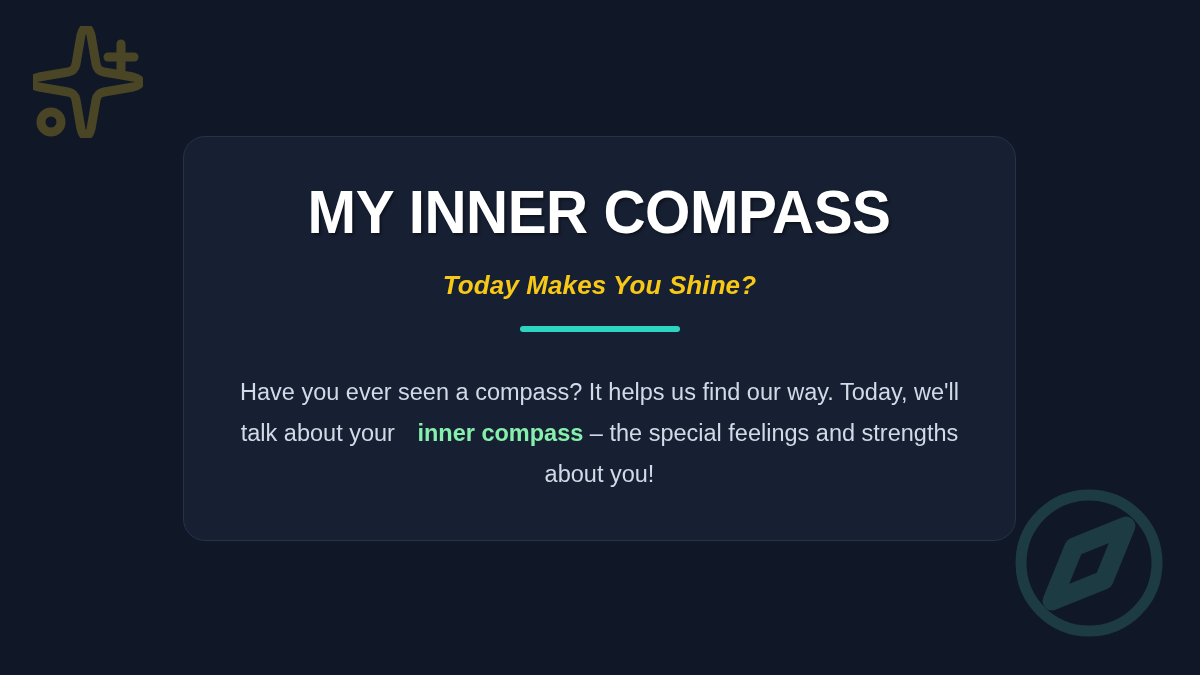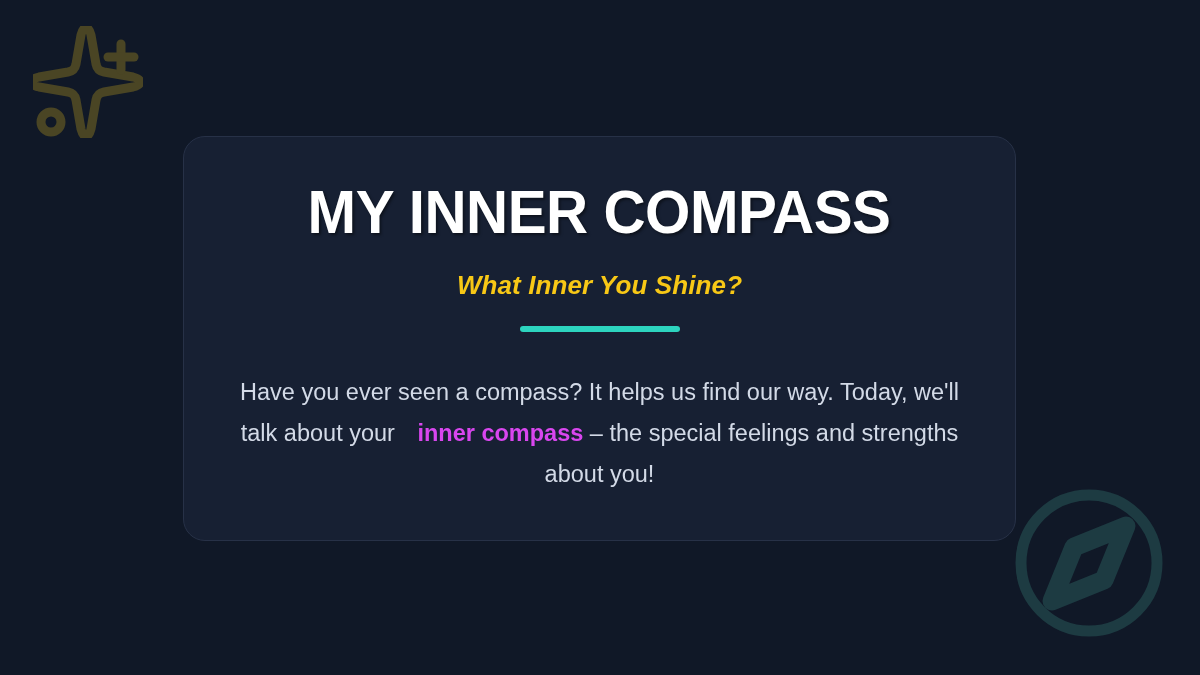--- a/index.html
+++ b/index.html
@@ -99,21 +99,21 @@
     font-family: "Liberation Sans", sans-serif;
     font-size: 23.5px;
     line-height: 1.74;
     font-weight: 400;
     color: #d3dae7;
     text-align: center;
   }
 
   .card-body .emph {
     font-weight: 700;
-    color: #d946ef;
+    color: #86efac;
     margin-left: 16px;
   }
 </style>
 </head>
 <body>
 
 <div class="slide">
 
   <div class="sparkle-deco">
     <svg width="110" height="112" viewBox="0 0 110 112" fill="none" aria-hidden="true">
@@ -128,21 +128,21 @@
     <svg width="162" height="162" viewBox="0 0 162 162" fill="none" aria-hidden="true">
       <circle cx="81" cy="81" r="68" stroke="#1d3b42" stroke-width="11" fill="none"></circle>
       <path d="M118 44 L96 98 L44 119 L66 65 Z" stroke="#1d3b42" stroke-width="19" stroke-linejoin="round" fill="none"></path>
     </svg>
   </div>
 
   <div class="card">
 
     <h1 class="card-title">My Inner Compass</h1>
 
-    <div class="card-subtitle">What Inner You Shine?</div>
+    <div class="card-subtitle">Today Makes You Shine?</div>
 
     <div class="divider"></div>
 
     <p class="card-body"><span>Have you ever seen a compass? It helps us find our way. Today, we'll talk about your </span><span class="emph">inner compass</span><span> – the special feelings and strengths about you!</span></p>
 
   </div>
 
 </div>
 
 </body></html>

